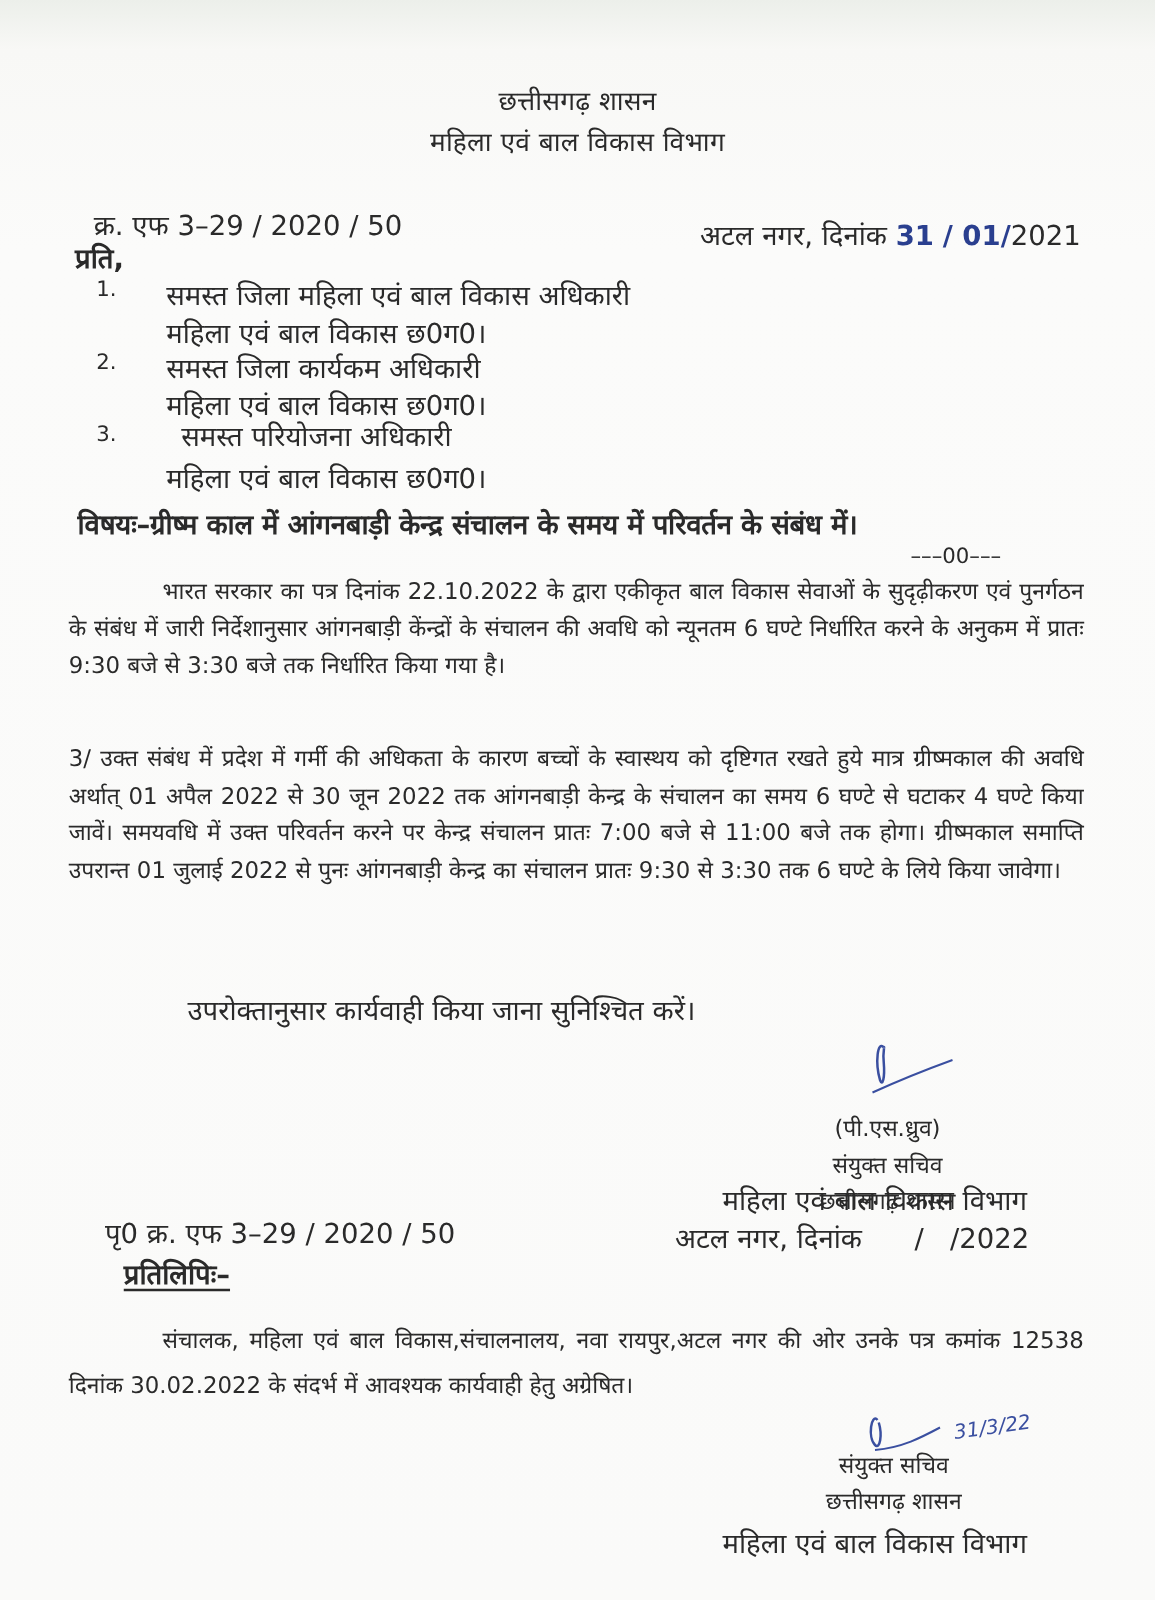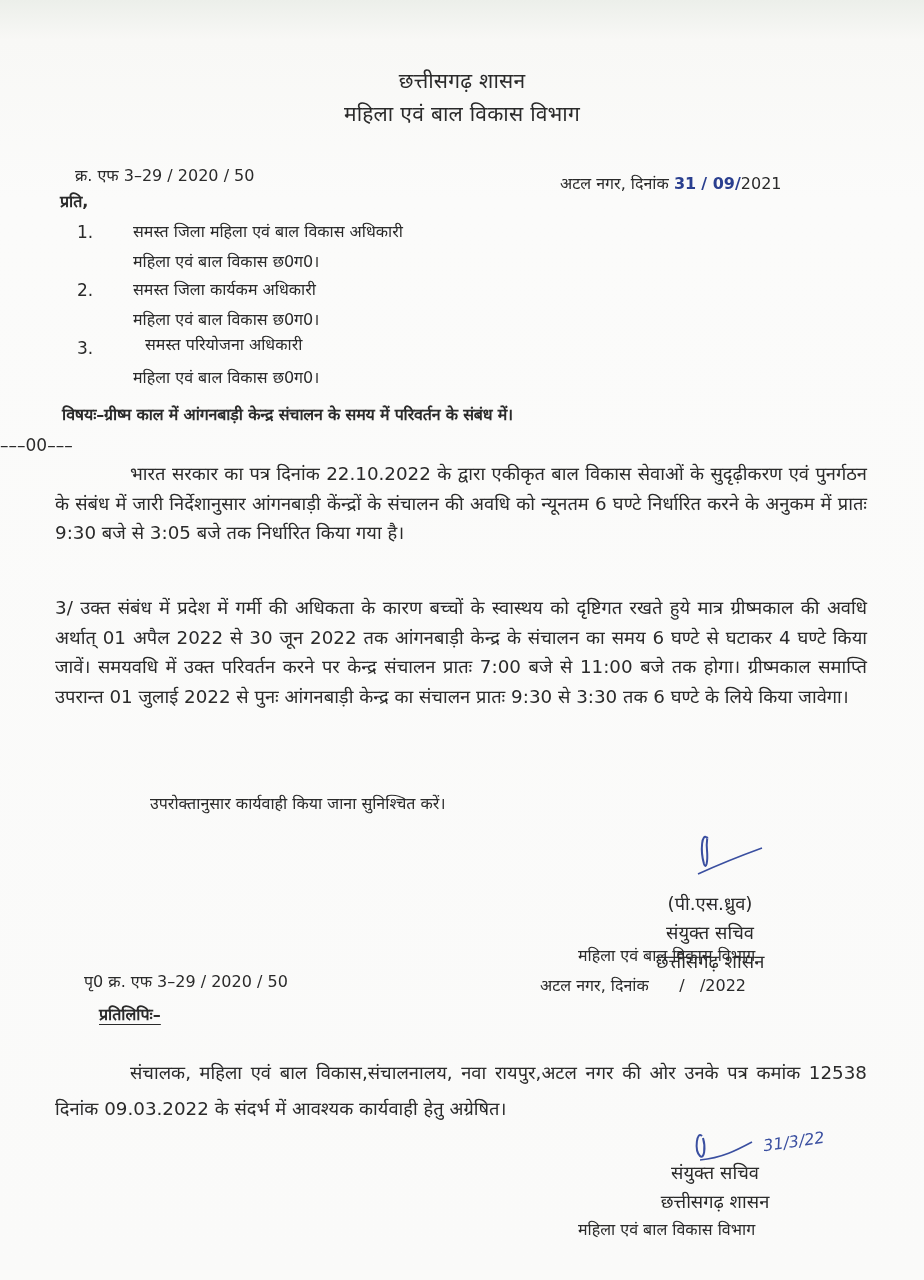--- a/index.html
+++ b/index.html
@@ -20,21 +20,21 @@
       left: 0; top: 0;
       width: 924px; height: 1280px;
       background: linear-gradient(180deg, #ecefea 0px, #f8f8f6 40px, #fbfbfa 200px, #fafaf9 100%);
     }
     .abs { position: absolute; white-space: nowrap; }
     .hdr {
       left: 0; width: 924px; text-align: center;
       font-size: 21px; letter-spacing: 0.2px;
     }
     .t18 { font-size: 17px; }
-    .t19 { font-size: 16px; }
+    .t19 { font-size: 22px; }
     .bold { font-weight: bold; }
     .blue { color: #2a3f8f; font-weight: bold; }
     .para {
       position: absolute;
       left: 55px;
       width: 812px;
       font-size: 18.3px;
       line-height: 29.5px;
       text-align: justify;
       text-align-last: left;
@@ -56,59 +56,59 @@
 
 <div class="paper">
 
   <div class="abs hdr" style="top:66px;">छत्तीसगढ़ शासन</div>
   <div class="abs hdr" style="top:99px;">महिला एवं बाल विकास विभाग</div>
 
   <div class="abs t19" style="left:75px; top:164px;">क्र. एफ 3–29 / 2020 / 50</div>
   <div class="abs t19" style="left:560px; top:172px;">
     <span>अटल नगर, दिनांक</span>
     <span class="blue">31</span>
-    <span class="blue">/ 09/</span><span>2021</span>
+    <span class="blue">/ 01/</span><span>2021</span>
   </div>
 
   <div class="abs t19 bold" style="left:60px; top:190px;">प्रति,</div>
 
   <div class="abs t18" style="left:77px; top:222px;">1.</div>
   <div class="abs t19" style="left:133px; top:220px;">समस्त जिला महिला एवं बाल विकास अधिकारी</div>
   <div class="abs t19" style="left:133px; top:250px;">महिला एवं बाल विकास छ0ग0।</div>
 
   <div class="abs t18" style="left:77px; top:280px;">2.</div>
   <div class="abs t19" style="left:133px; top:278px;">समस्त जिला कार्यकम अधिकारी</div>
   <div class="abs t19" style="left:133px; top:308px;">महिला एवं बाल विकास छ0ग0।</div>
 
   <div class="abs t18" style="left:77px; top:338px;">3.</div>
   <div class="abs t19" style="left:133px; top:333px;margin-left:12px;">समस्त परियोजना अधिकारी</div>
   <div class="abs t19" style="left:133px; top:366px;">महिला एवं बाल विकास छ0ग0।</div>
 
   <div class="abs t19 bold" style="left:62px; top:403px; letter-spacing:-0.2px;">विषयः–ग्रीष्म काल में आंगनबाड़ी केन्द्र संचालन के समय में परिवर्तन के संबंध में।</div>
-  <div class="abs t18" style="left:0; width:801px; text-align:left; top:435px;">–––00–––</div>
+  <div class="abs t18" style="left:0; width:801px; text-align:right; top:435px;">–––00–––</div>
 
-  <div class="para indent" style="top:459px;">भारत सरकार का पत्र दिनांक 22.10.2022 के द्वारा एकीकृत बाल विकास सेवाओं के सुदृढ़ीकरण एवं पुनर्गठन के संबंध में जारी निर्देशानुसार आंगनबाड़ी केंन्द्रों के संचालन की अवधि को न्यूनतम 6 घण्टे निर्धारित करने के अनुकम में प्रातः 9:30 बजे से 3:05 बजे तक निर्धारित किया गया है।</div>
+  <div class="para indent" style="top:459px;">भारत सरकार का पत्र दिनांक 22.10.2022 के द्वारा एकीकृत बाल विकास सेवाओं के सुदृढ़ीकरण एवं पुनर्गठन के संबंध में जारी निर्देशानुसार आंगनबाड़ी केंन्द्रों के संचालन की अवधि को न्यूनतम 6 घण्टे निर्धारित करने के अनुकम में प्रातः 9:30 बजे से 3:30 बजे तक निर्धारित किया गया है।</div>
   <div class="para" style="top:593px;">3/   उक्त संबंध में प्रदेश में गर्मी की अधिकता के कारण बच्चों के स्वास्थय को दृष्टिगत रखते हुये मात्र ग्रीष्मकाल की अवधि अर्थात् 01 अपैल 2022 से 30 जून 2022 तक आंगनबाड़ी केन्द्र के संचालन का समय 6 घण्टे से घटाकर 4 घण्टे किया जावें। समयवधि में उक्त परिवर्तन करने पर केन्द्र संचालन प्रातः 7:00 बजे से 11:00 बजे तक होगा। ग्रीष्मकाल समाप्ति उपरान्त 01 जुलाई 2022 से पुनः आंगनबाड़ी केन्द्र का संचालन प्रातः 9:30 से 3:30 तक 6 घण्टे के लिये किया जावेगा।</div>
   <div class="abs t19" style="left:150px; top:792px;">उपरोक्तानुसार कार्यवाही किया जाना सुनिश्चित करें।</div>
 
   <svg class="ink" style="left:690px; top:830px;" width="80" height="50">
     <path d="M17 8 C12 2, 10 20, 14 34 C16 40, 18 32, 17 20 C16 12, 18 6, 17 8" fill="none" stroke="#3a4fa0" stroke-width="2"></path>
     <path d="M8 44 C30 34, 50 26, 72 18" fill="none" stroke="#3a4fa0" stroke-width="1.6"></path>
   </svg>
   <div class="sig-block" style="left:600px; width:220px; top:855px;margin-top:34px;">
     <span class="sig-line">(पी.एस.ध्रुव)</span>
     <span class="sig-line">संयुक्त सचिव</span>
     <span class="sig-line">छत्तीसगढ़ शासन</span>
   </div>
   <div class="abs t19" style="left:578px; top:944px;">महिला एवं बाल विकास विभाग</div>
 
   <div class="abs t19" style="left:55px; top:970px;margin-left:29px;">पृ0 क्र. एफ 3–29 / 2020 / 50</div>
   <div class="abs t19" style="left:540px; top:974px; white-space:pre;">अटल नगर, दिनांक      /   /2022</div>
   <div class="abs t19 bold underline" style="left:55px; top:1003px;">प्रतिलिपिः–</div>
-  <div class="para indent" style="top:1055px; line-height:36px;">संचालक, महिला एवं बाल विकास,संचालनालय, नवा रायपुर,अटल नगर की ओर उनके पत्र कमांक 12538 दिनांक 09.03.2022 के संदर्भ में आवश्यक कार्यवाही हेतु अग्रेषित।</div>
+  <div class="para indent" style="top:1055px; line-height:36px;">संचालक, महिला एवं बाल विकास,संचालनालय, नवा रायपुर,अटल नगर की ओर उनके पत्र कमांक 12538 दिनांक 30.02.2022 के संदर्भ में आवश्यक कार्यवाही हेतु अग्रेषित।</div>
 
   <svg class="ink" style="left:692px; top:1130px;" width="150" height="50">
     <path d="M10 6 C5 0, 2 20, 8 26 C12 30, 14 18, 11 8" fill="none" stroke="#3a4fa0" stroke-width="2"></path>
     <path d="M8 30 C30 28, 45 20, 60 12" fill="none" stroke="#3a4fa0" stroke-width="1.6"></path>
   </svg>
   <div class="abs" style="left:763px; top:1132px; color:#3a4fa0; font-style:italic; font-size:16px; transform:rotate(-8deg);">31/3/22</div>
   <div class="sig-block" style="left:610px; width:210px; top:1158px;">
     <span class="sig-line">संयुक्त सचिव</span>
     <span class="sig-line">छत्तीसगढ़ शासन</span>
   </div>

